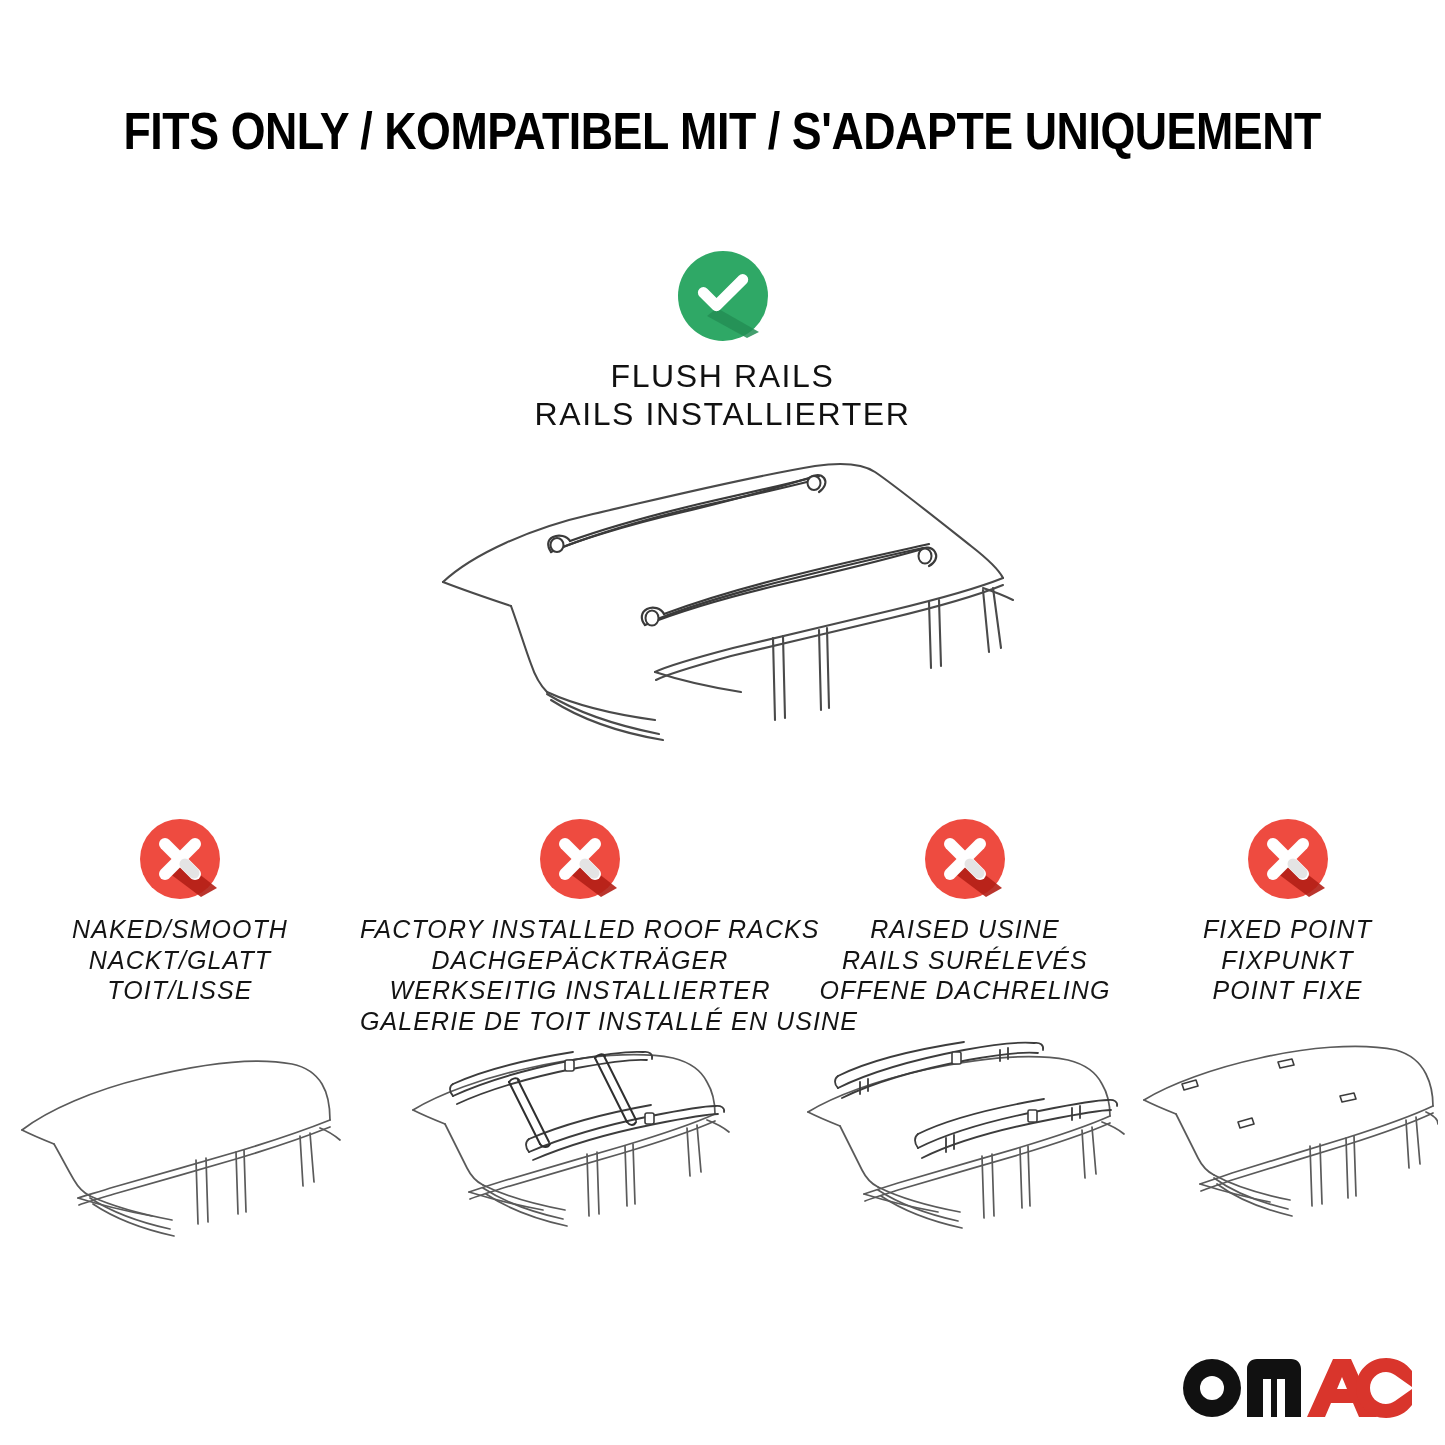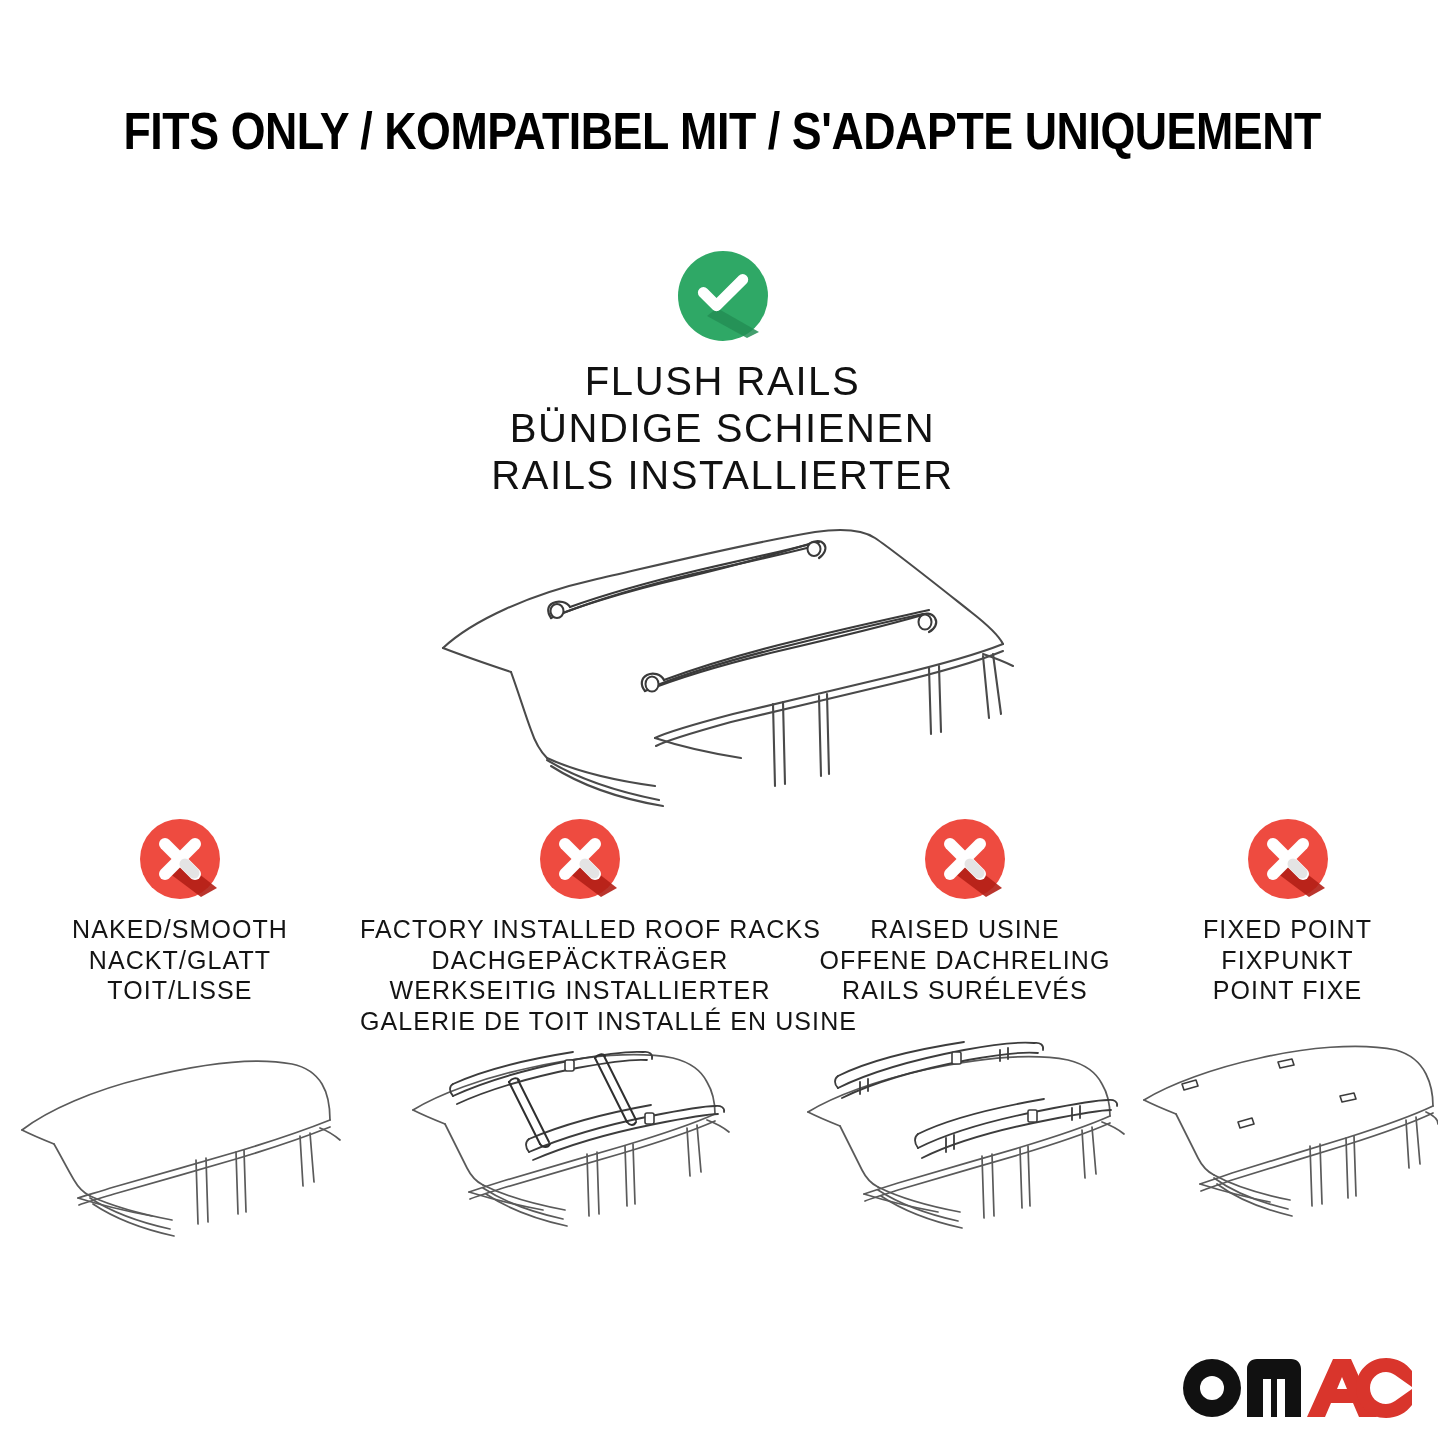--- a/index.html
+++ b/index.html
@@ -56,41 +56,42 @@
     height: 82px;
     margin: 0 auto;
     position: relative;
   }
   .hero-labels {
     margin-top: 16px;
   }
   .hero-line {
     font-family: "Liberation Sans", sans-serif;
     font-weight: 400;
-    font-size: 40px;
+    font-size: 32px;
     letter-spacing: 1.6px;
     color: #111111;
     line-height: 1.18;
   }
   .hero-art {
     position: absolute;
     top: 240px;
     left: 0;
     width: 1445px;
     text-align: center;
   }
 
   
   .cols {
     position: absolute;
     top: 818px;
     left: 0;
     width: 1445px;
     display: flex;
     align-items: flex-start;
+    font-style: italic;
   }
   .col {
     flex: 0 0 auto;
     text-align: center;
   }
   .col-1 { width: 360px; }
   .col-2 { width: 440px; }
   .col-3 { width: 330px; }
   .col-4 { width: 315px; }
 
@@ -136,21 +137,20 @@
     <svg width="92" height="92" viewBox="0 0 92 92" aria-hidden="true">
       <circle cx="46" cy="46" r="45" fill="#2FA866"></circle>
       <path d="M40 58 L82 82 L70 88 L30 66 Z" fill="#238E55" opacity="0.85"></path>
       <path d="M62 28 L88 50 L62 62 Z" fill="#238E55" opacity="0.0"></path>
       <path d="M22.5 46.5 a5.5 5.5 0 0 1 7.8 -7.8 L39.5 48 L61.8 25.7 a5.5 5.5 0 0 1 7.8 7.8 L43.4 59.6 a5.5 5.5 0 0 1 -7.8 0 Z" fill="#ffffff"></path>
     </svg>
   </div>
 
   <div class="hero-labels">
     <div class="hero-line">FLUSH RAILS</div>
-    <div class="hero-line">BÜNDIGE SCHIENEN</div>
     <div class="hero-line">RAILS INSTALLIERTER</div>
   </div>
 
   <div class="hero-art" style="position:relative;top:8px;">
     <svg class="art-svg" width="600" height="300" viewBox="0 0 600 300" aria-hidden="true">
       <g fill="none" stroke="#4a4a4a" stroke-width="2.1" stroke-linejoin="round" stroke-linecap="round">
 
         <path d="M20 140 C50 112 108 86 170 72 C240 56 320 36 392 24 C420 20 440 22 452 30
                  C470 42 500 66 548 104 C566 118 576 128 580 136"></path>
         <path d="M20 140 C46 150 70 158 88 164"></path>
@@ -333,22 +333,22 @@
           <line x1="26" y1="26" x2="56" y2="56"></line>
           <line x1="56" y1="26" x2="26" y2="56"></line>
         </g>
         <g stroke="#dcdcdc" stroke-width="11" stroke-linecap="round" opacity="0.75">
           <line x1="46" y1="46" x2="55" y2="55"></line>
         </g>
       </svg>
     </div>
     <div class="col-labels">
       <div class="col-line">RAISED USINE</div>
+      <div class="col-line">RAILS SURÉLEVÉS</div>
       <div class="col-line">OFFENE DACHRELING</div>
-      <div class="col-line">RAILS SURÉLEVÉS</div>
     </div>
     <div class="col-art" style="margin-top:28px">
       <svg class="art-svg" width="340" height="225" viewBox="0 0 340 225" aria-hidden="true">
         <g fill="none" stroke="#5a5a5a" stroke-width="1.7" stroke-linejoin="round" stroke-linecap="round">
           <path d="M8 78 C34 62 78 46 124 36 C170 26 226 18 268 26 C284 30 296 38 302 50 C308 60 310 72 310 82"></path>
           <path d="M8 78 C18 83 30 88 40 92"></path>
           <path d="M40 92 C48 108 56 124 62 136 C66 144 72 150 78 153"></path>
           <path d="M78 153 C100 164 128 172 160 178"></path>
           <path d="M78 156 C98 169 126 180 158 187"></path>
           <path d="M81 162 C102 176 130 187 162 194"></path>

